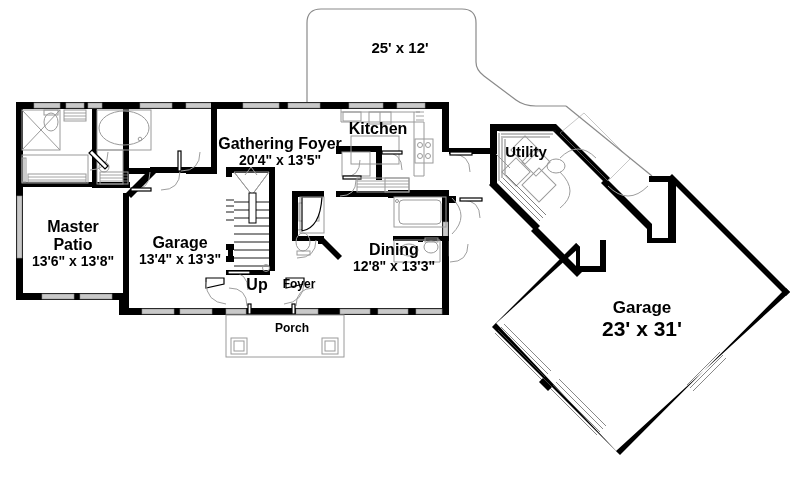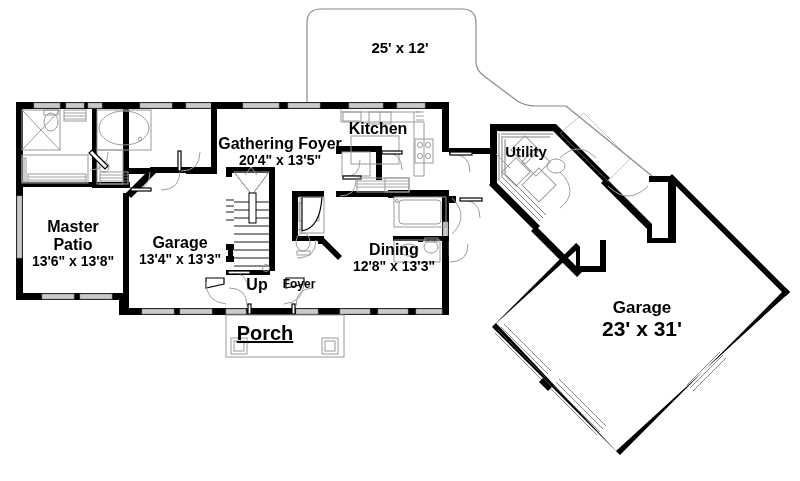--- a/index.html
+++ b/index.html
@@ -68,21 +68,21 @@
   .lbl-master .rl-dims { font-size: 14px; }
 
   .lbl-living     { left: 118px; top: 234px; width: 124px; font-size: 16px; }
   .lbl-living .rl-dims { font-size: 14px; }
 
   .lbl-dining     { left: 330px; top: 241px; width: 128px; font-size: 16px; }
   .lbl-dining .rl-dims { font-size: 14px; }
 
   .lbl-up         { left: 243px; top: 276px; width: 28px;  font-size: 16px; }
   .lbl-foyer      { left: 265px; top: 278px; width: 68px;  font-size: 12px; }
-  .lbl-porch      { left: 225px; top: 322px; width: 80px;  font-size: 20px; text-decoration: underline; }
+  .lbl-porch      { left: 252px; top: 322px; width: 80px;  font-size: 12px; }
 
   .lbl-garage     { left: 583px; top: 298px; width: 118px; font-size: 17px; }
   .lbl-garage .rl-dims { font-size: 21px; }
 </style>
 </head>
 <body>
 
 <div id="plan-root">
 
   <svg id="floorplan" viewBox="0 0 800 481">

